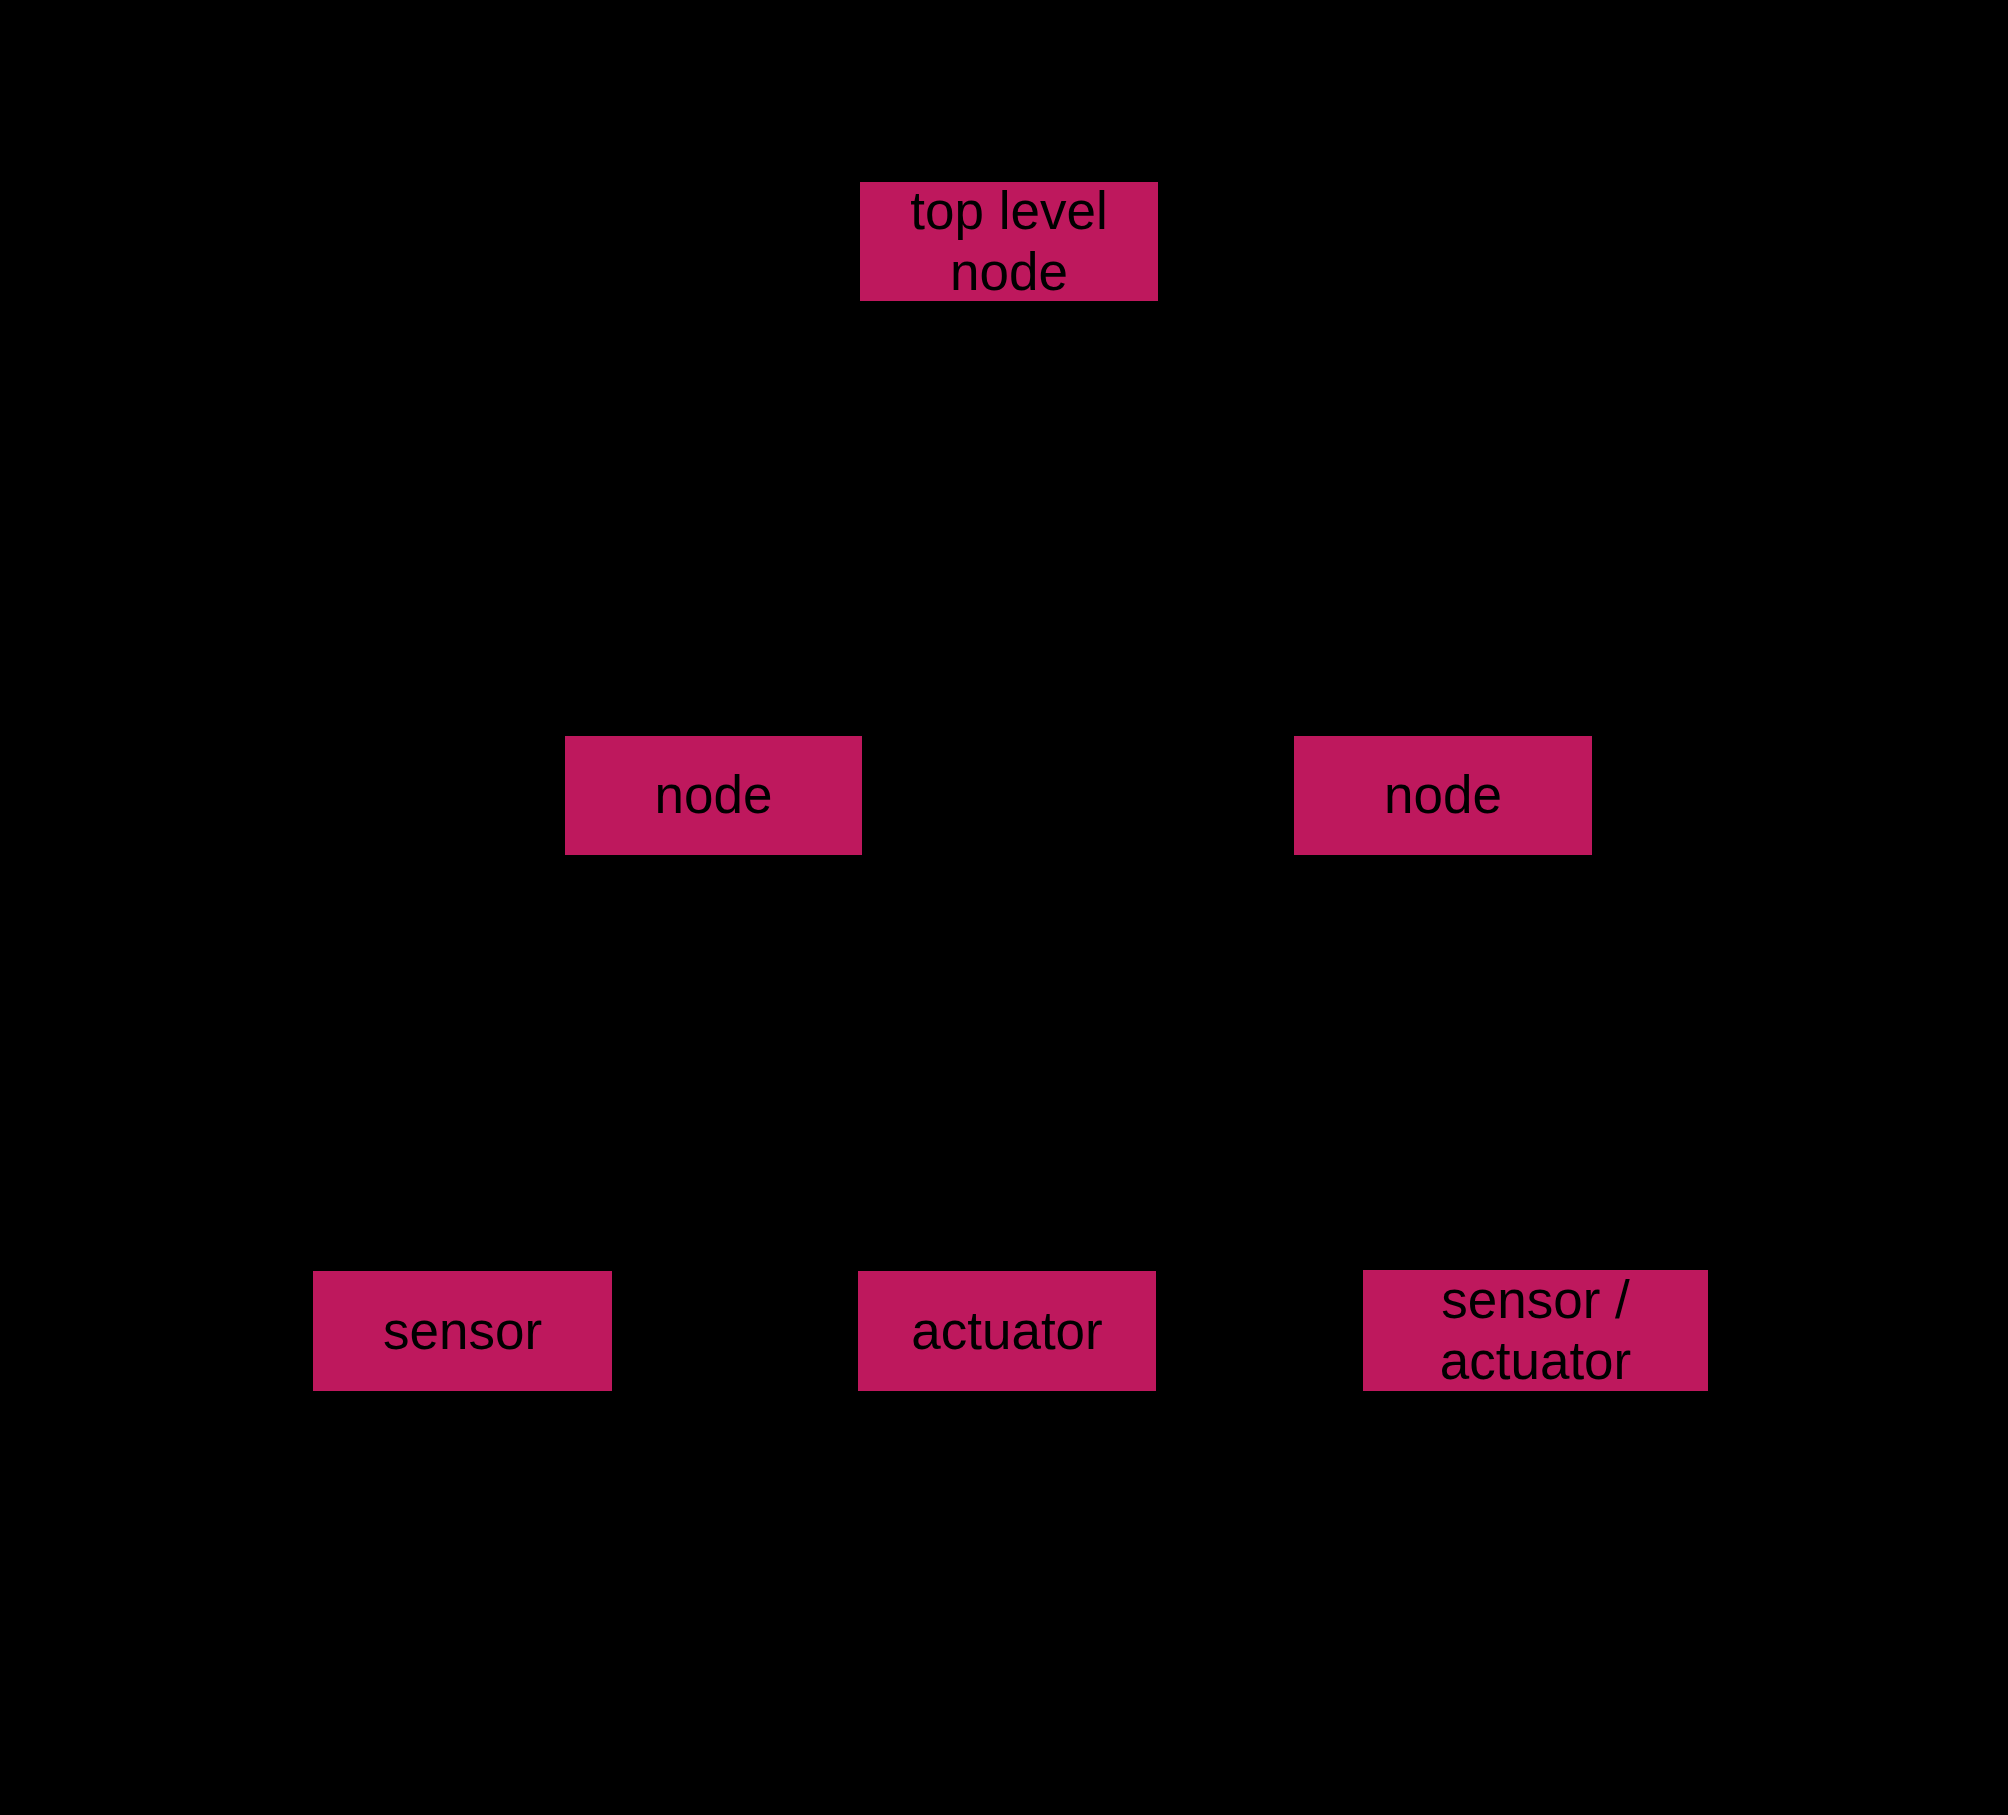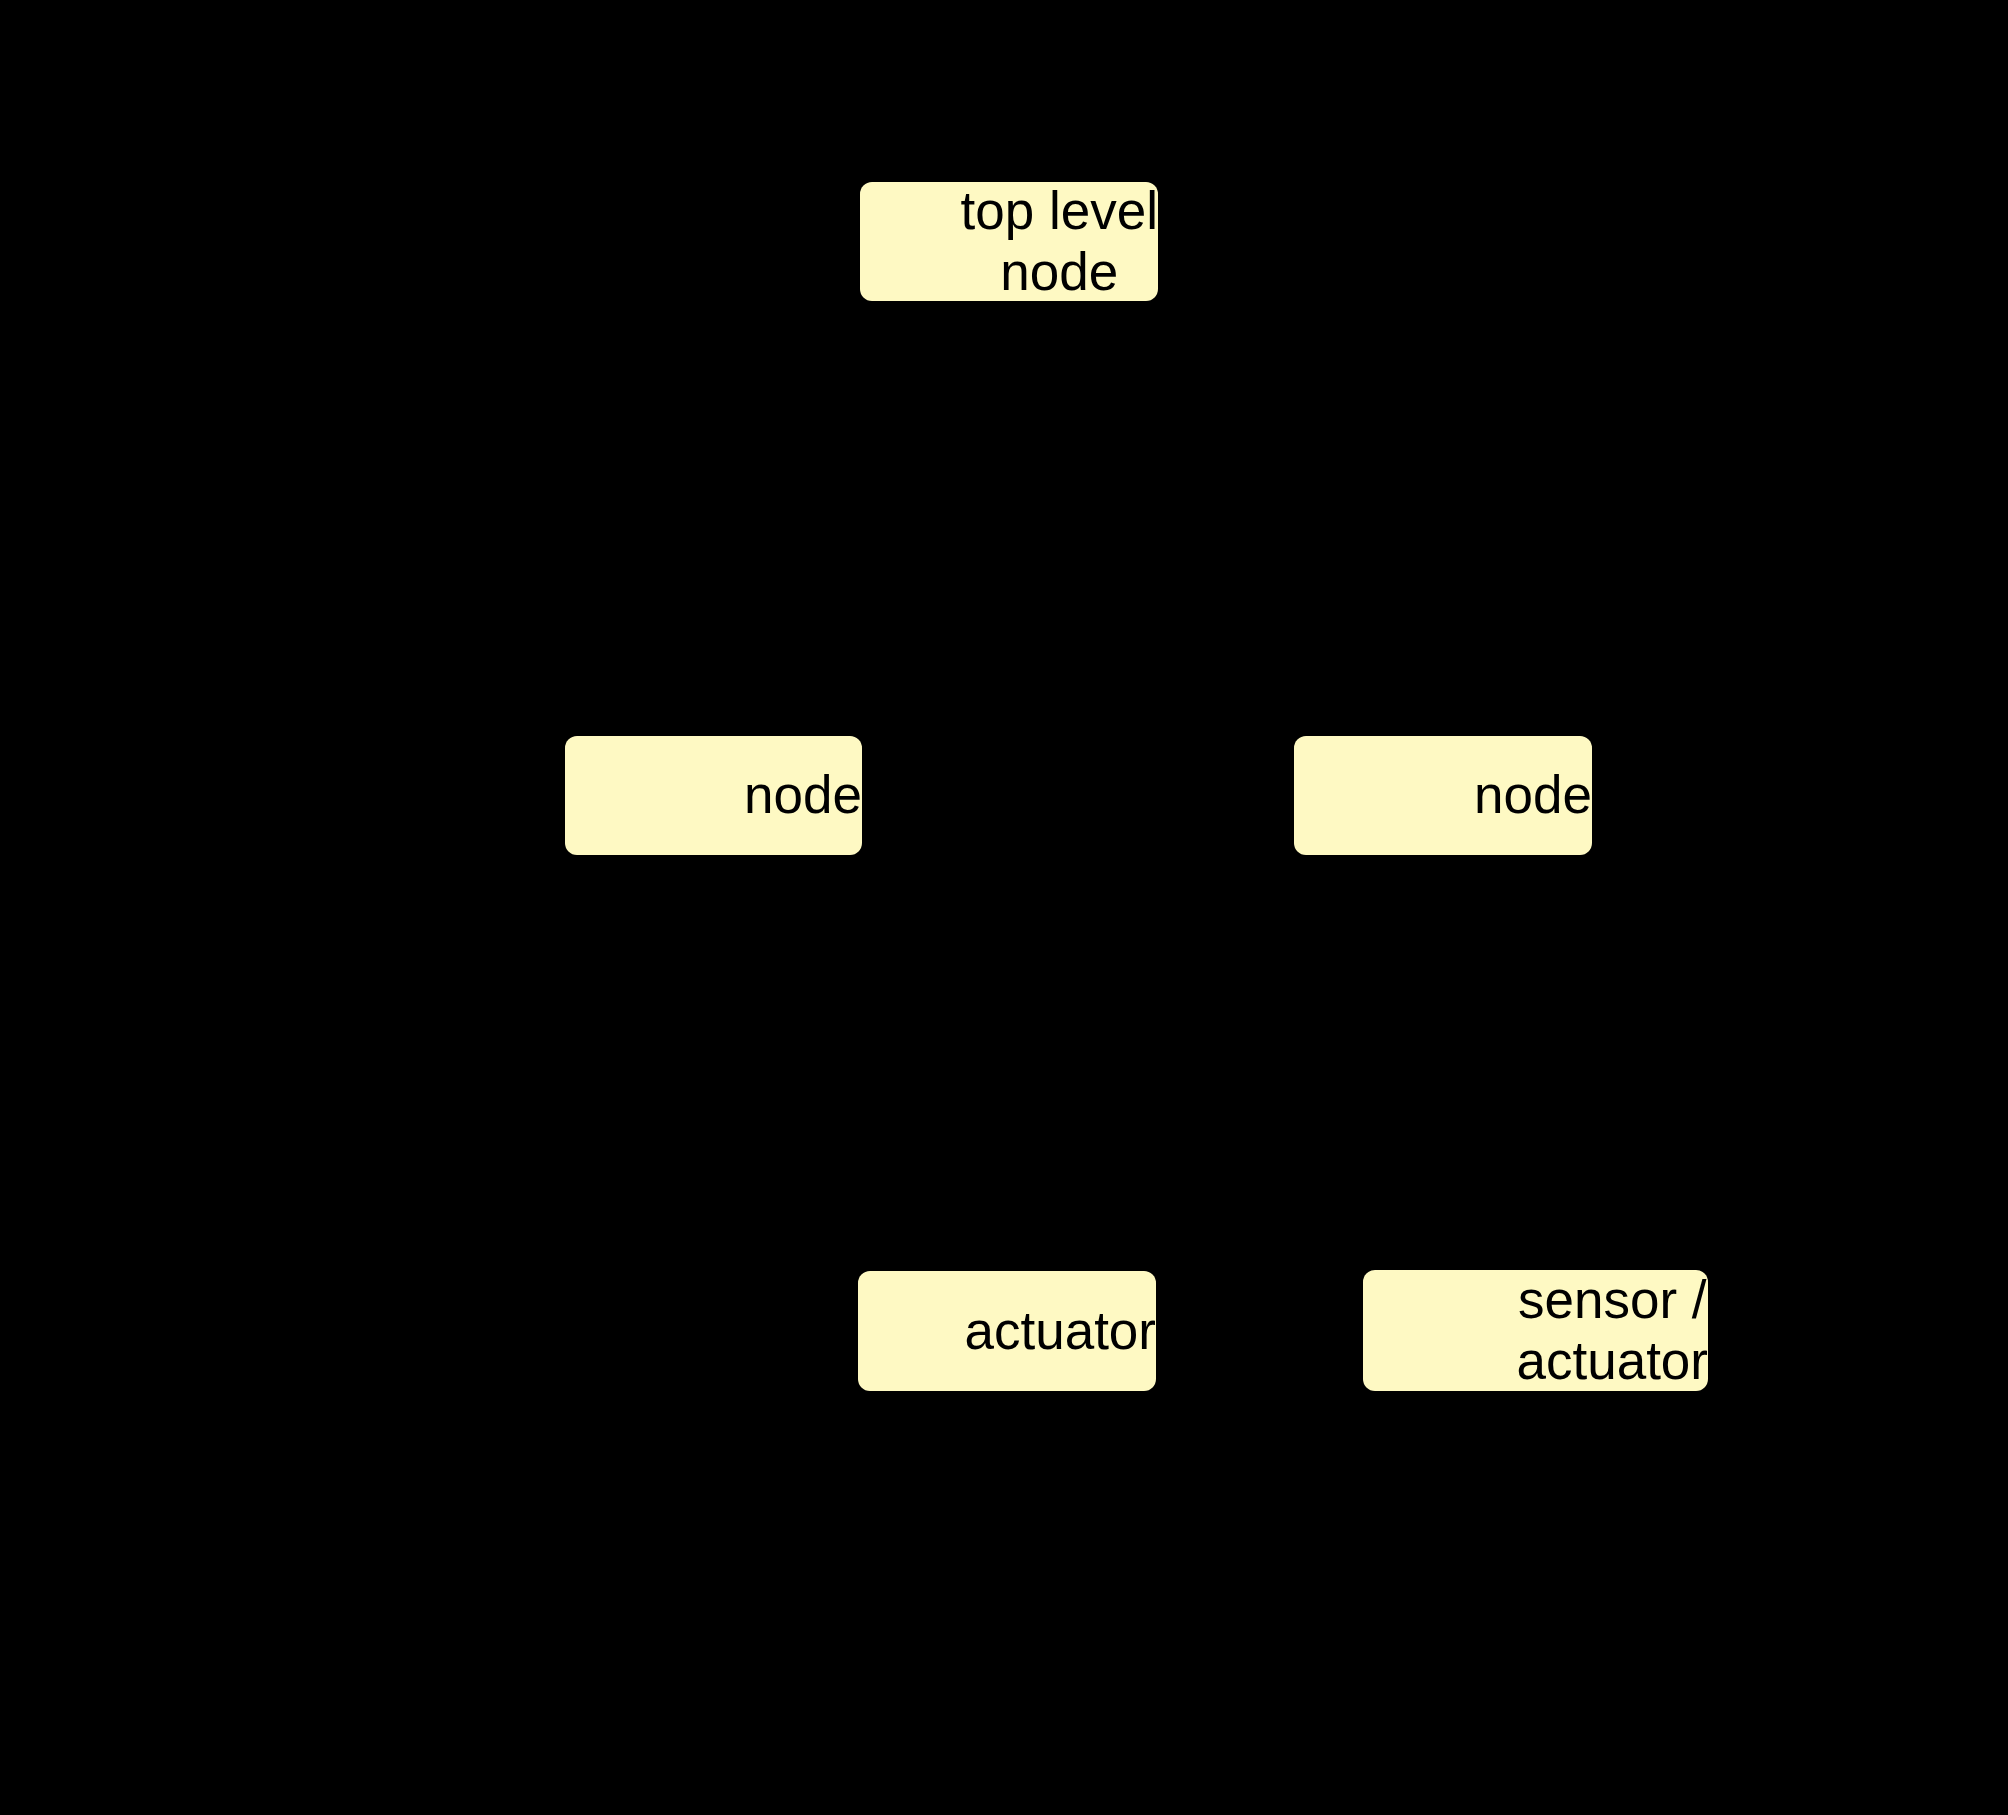--- a/index.html
+++ b/index.html
@@ -10,29 +10,28 @@
   .canvas {
     position: relative;
     width: 2008px;
     height: 1816px;
     background: #000000;
     overflow: hidden;
     font-family: "Liberation Sans", sans-serif;
   }
   .node {
     position: absolute;
-    background: #fef9c3;
+    background: #be185d;
     color: #000000;
     display: flex;
     align-items: center;
-    justify-content: flex-end;
+    justify-content: center;
     text-align: center;
     font-size: 53px;
     line-height: 1.14;
-    border-radius: 12px;
   }
   .node .label {
     white-space: pre-line;
     display: block;
   }
   
   .n0 { left: 860px;  top: 182px;  width: 298px; height: 119px; }
   .n1 { left: 565px;  top: 736px;  width: 297px; height: 119px; }
   .n2 { left: 1294px; top: 736px;  width: 298px; height: 119px; }
   .n3 { left: 313px;  top: 1271px; width: 299px; height: 120px; }
@@ -50,20 +49,23 @@
   </div>
 
   <div class="node n1">
     <span class="label">node</span>
   </div>
 
   <div class="node n2">
     <span class="label">node</span>
   </div>
 
+  <div class="node n3">
+    <span class="label">sensor</span>
+  </div>
 
   <div class="node n4">
     <span class="label">actuator</span>
   </div>
 
   <div class="node n5">
     <span class="label">sensor /
 actuator</span>
   </div>
 

